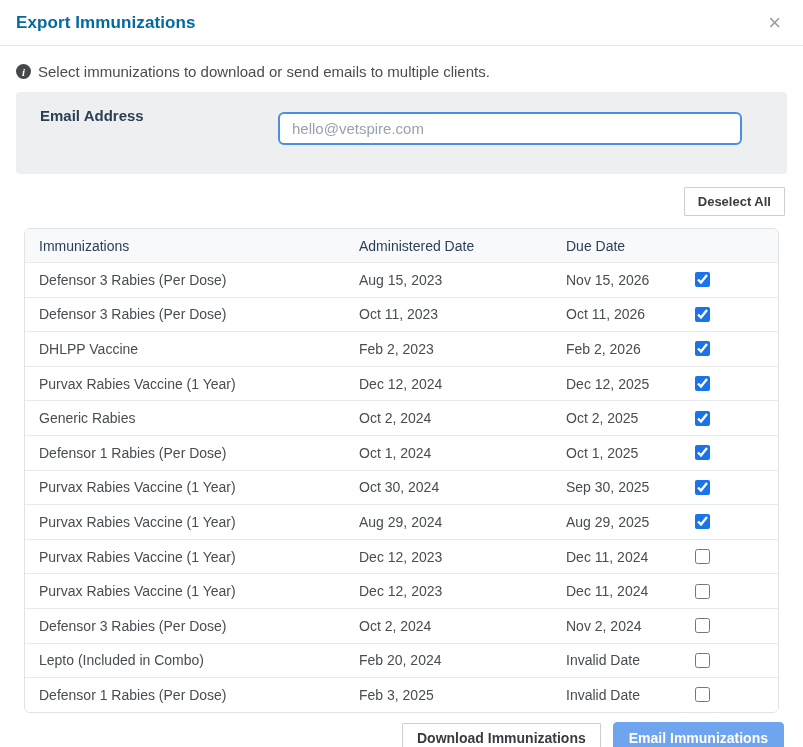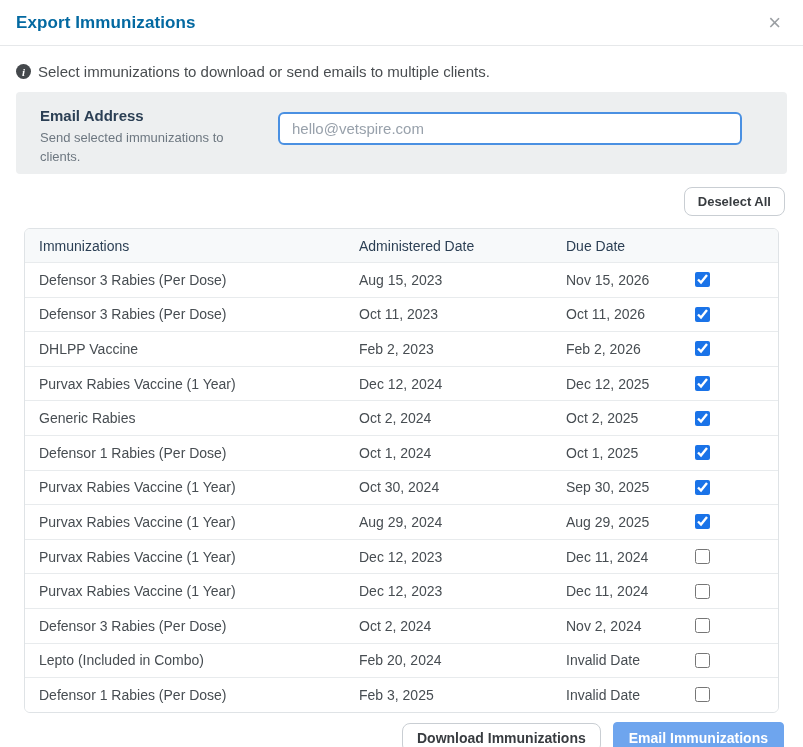--- a/index.html
+++ b/index.html
@@ -53,21 +53,21 @@
     border: 2px solid #4a90e2; border-radius: 6px;
     padding: 0 12px; font-size: 15px; color: #a21caf;
     font-family: "Liberation Sans", "DejaVu Sans", sans-serif;
     outline: none; background: #fff;
   }
   .email-input::placeholder { color: #98a1ab; }
 
   
   .deselect-row { display: flex; justify-content: flex-end; margin: 13px 18px 12px 16px; }
   .btn-secondary {
-    background: #fff; border: 1px solid #c9ced3; border-radius: 8px;
+    background: #fff; border: 1px solid #c9ced3; border-radius: 1px;
     font-family: "Liberation Sans", "DejaVu Sans", sans-serif;
     font-size: 13px; font-weight: 700; color: #383c40;
     padding: 6px 13px; cursor: pointer;
   }
 
   
   .table {
     margin: 0 24px; border: 1px solid #dfe3e6; border-radius: 6px;
     overflow: hidden; flex: 0 0 auto;
   }
@@ -113,21 +113,20 @@
   </div>
 
   <div class="info-line">
     <span class="info-icon">i</span>
     <span>Select immunizations to download or send emails to multiple clients.</span>
   </div>
 
   <div class="email-box">
     <div class="email-meta">
       <div class="email-label">Email Address</div>
-      <div class="email-desc">Send selected immunizations to clients.</div>
     </div>
     <input class="email-input" type="text" placeholder="hello@vetspire.com" style="">
   </div>
 
   <div class="deselect-row">
     <button class="btn-secondary">Deselect All</button>
   </div>
 
   <div class="table">
     <div class="thead-row">

